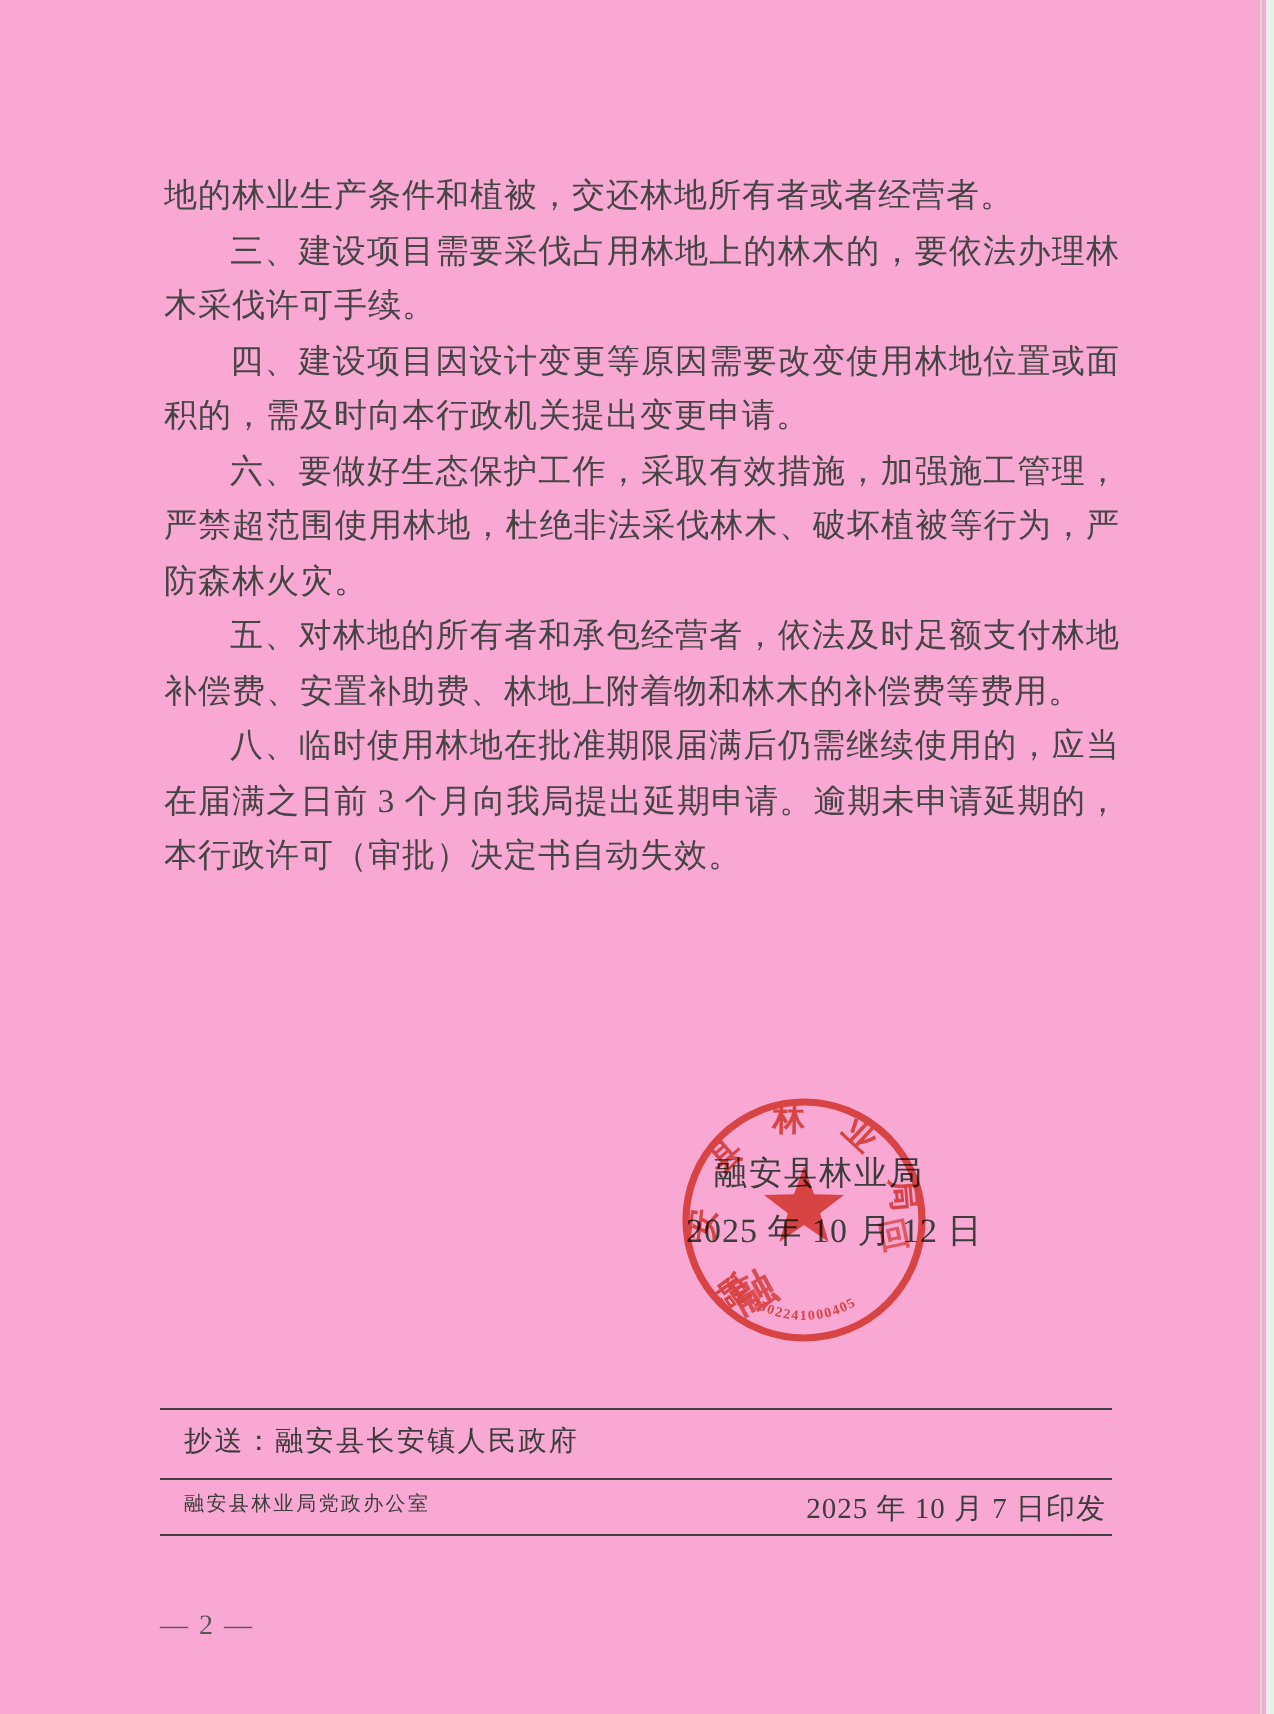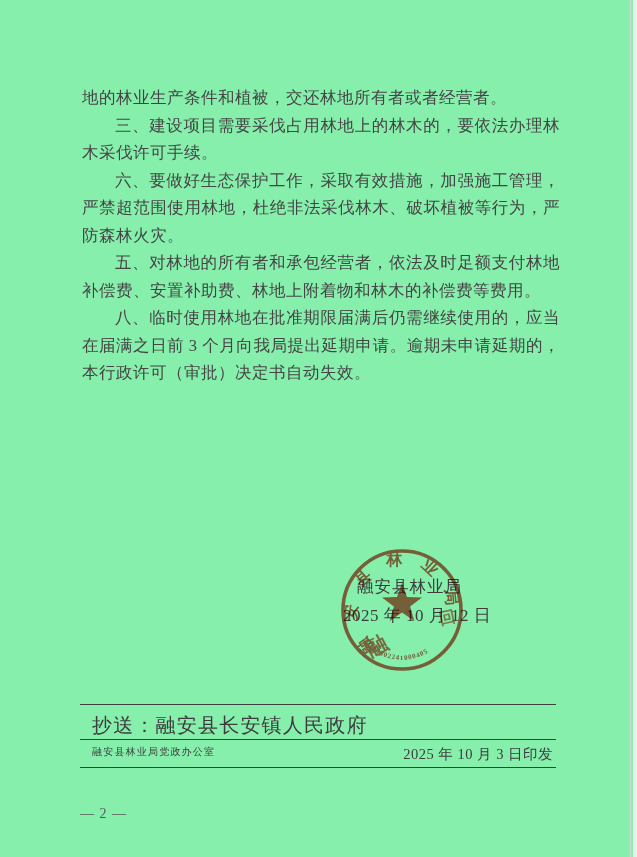--- a/index.html
+++ b/index.html
@@ -1,20 +1,20 @@
 <!DOCTYPE html>
 <html><head>
 <meta charset="utf-8">
 <style>
   html,body { margin:0; padding:0; background:#9aa09c; }
   .page {
     position:relative;
     width:637px; height:857px;
     margin:0 auto;
-    background:#86efac;
+    background:#f9a8d4;
     font-family:"Liberation Serif","DejaVu Serif",serif;
     overflow:hidden;
   }
   
   .scan-strip { position:absolute; right:0; top:0; width:4px; height:100%; background:#e9f0ea; }
   .scan-line  { position:absolute; right:6px; top:0; width:1px; height:100%; background:#d2dbd4; }
 
   .document-body {
     position:absolute; left:82px; top:84px; width:478px;
     font-size:16.5px; line-height:27.5px; letter-spacing:0.5px;
@@ -31,37 +31,38 @@
     position:absolute; left:339px; top:547px; width:126px; height:126px;
     mix-blend-mode:multiply; opacity:0.85; pointer-events:none;
   }
   .seal text { font-family:"Liberation Serif","DejaVu Serif",serif; font-weight:bold; }
 
   .rule { position:absolute; left:80px; width:476px; height:0; border-top:1.5px solid #3f3f3f; }
   .rule-1 { top:704px; }
   .rule-2 { top:739px; }
   .rule-3 { top:767px; }
 
-  .footer-cc      { position:absolute; left:92px; top:712px; font-size:20px; letter-spacing:1.2px; color:#3c3c3c; white-space:nowrap; }
+  .footer-cc      { position:absolute; left:92px; top:712px; font-size:14px; letter-spacing:1.2px; color:#3c3c3c; white-space:nowrap; }
   .footer-issuer  { position:absolute; left:92px; top:745px; font-size:10px; letter-spacing:1.2px; color:#3c3c3c; white-space:nowrap; }
   .footer-printed { position:absolute; right:84px; top:745px; font-size:14.5px; letter-spacing:0.5px; color:#3c3c3c; white-space:nowrap; }
 
   .page-number { position:absolute; left:80px; top:806px; font-size:14px; letter-spacing:1px; color:#575757; }
 </style>
 </head>
 <body>
 
 <div class="page">
 
   <div class="scan-strip"></div>
   <div class="scan-line"></div>
 
   <div class="document-body">
       <p class="para">地的林业生产条件和植被，交还林地所有者或者经营者。</p>
       <p class="para indent">三、建设项目需要采伐占用林地上的林木的，要依法办理林木采伐许可手续。</p>
+      <p class="para indent">四、建设项目因设计变更等原因需要改变使用林地位置或面积的，需及时向本行政机关提出变更申请。</p>
       <p class="para indent">六、要做好生态保护工作，采取有效措施，加强施工管理，严禁超范围使用林地，杜绝非法采伐林木、破坏植被等行为，严防森林火灾。</p>
       <p class="para indent">五、对林地的所有者和承包经营者，依法及时足额支付林地补偿费、安置补助费、林地上附着物和林木的补偿费等费用。</p>
       <p class="para indent">八、临时使用林地在批准期限届满后仍需继续使用的，应当在届满之日前 3 个月向我局提出延期申请。逾期未申请延期的，本行政许可（审批）决定书自动失效。</p>
     </div>
 
   <div class="sig-org">融安县林业局</div>
   <div class="sig-date">2025 年 10 月 12 日</div>
 
   <svg class="seal" viewBox="0 0 126 126" xmlns="http://www.w3.org/2000/svg">
     <defs>
@@ -77,18 +78,18 @@
       <textPath href="#codeArc" startOffset="50%" text-anchor="middle">4502241000405</textPath>
     </text>
     <text fill="#d84a33" font-size="21" opacity="0.9" x="27" y="106" transform="rotate(-28 38 98)">融</text>
     <text fill="#d84a33" font-size="16" opacity="0.8" x="100" y="76" transform="rotate(-12 108 70)">回</text>
   </svg>
 
   <div class="rule rule-1"></div>
   <div class="footer-cc">抄送：融安县长安镇人民政府</div>
   <div class="rule rule-2"></div>
   <div class="footer-issuer">融安县林业局党政办公室</div>
-  <div class="footer-printed">2025 年 10 月 3 日印发</div>
+  <div class="footer-printed">2025 年 10 月 7 日印发</div>
   <div class="rule rule-3"></div>
 
   <div class="page-number">— 2 —</div>
 
 </div>
 
 </body></html>

